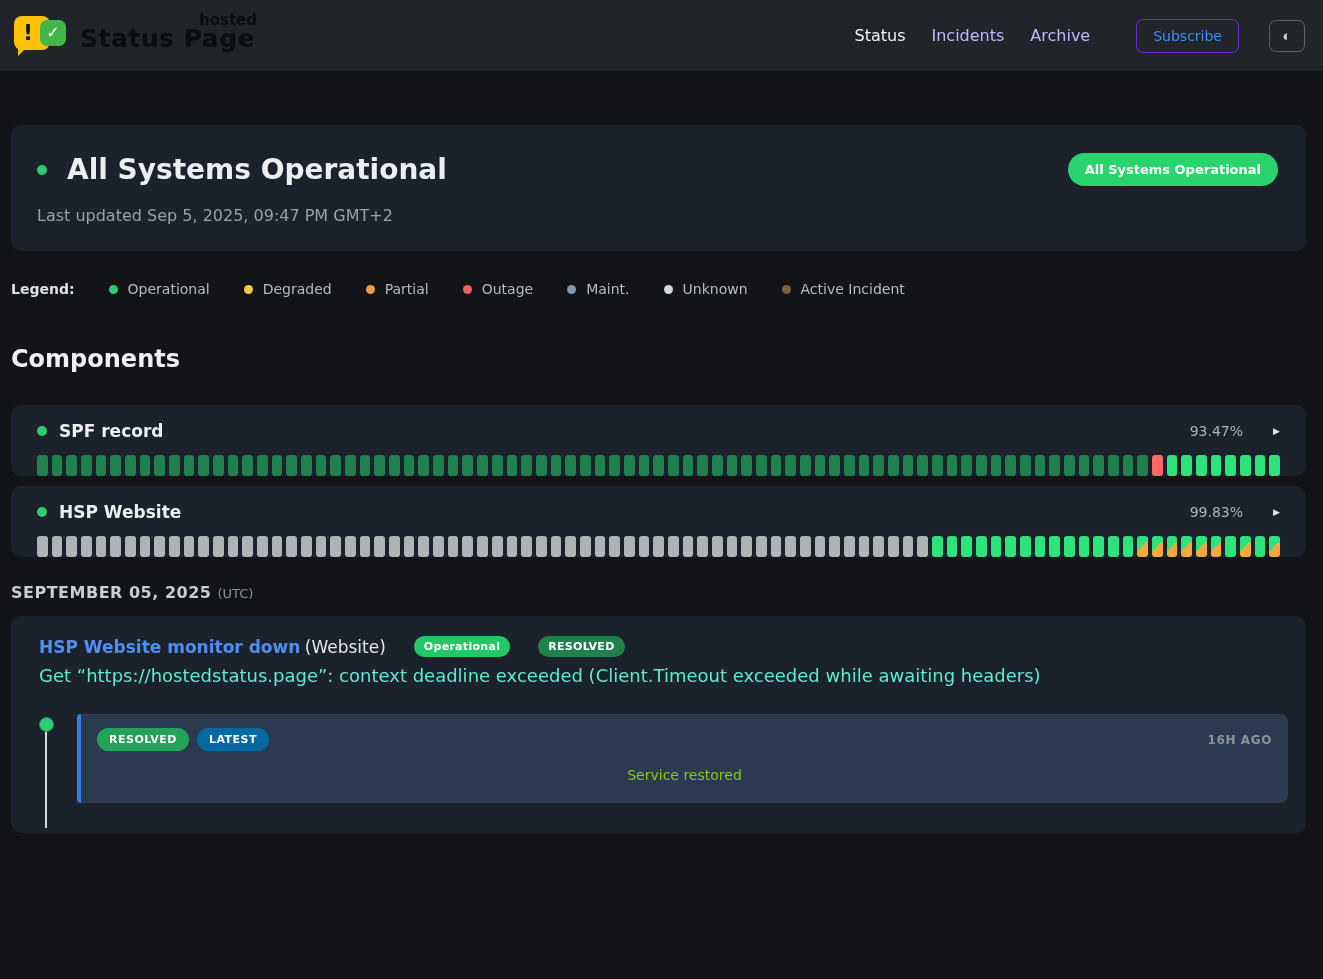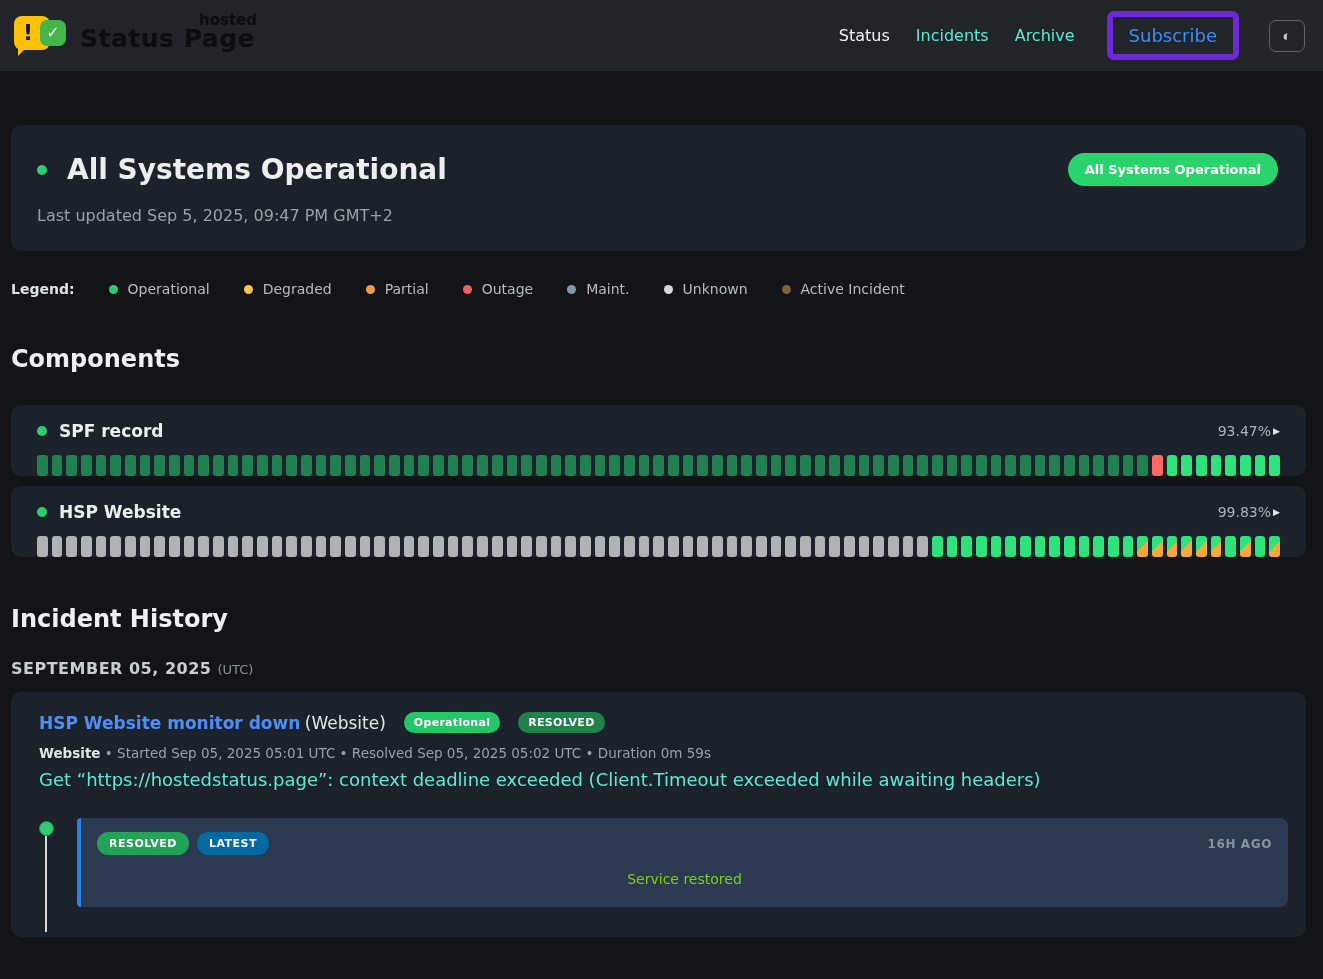--- a/index.html
+++ b/index.html
@@ -31,26 +31,26 @@
   .logo-check {
     position:absolute; left:26px; top:8px; width:26px; height:26px;
     background:#43b649; border-radius:7px;
     display:flex; align-items:center; justify-content:center;
     color:#fff; font-weight:700; font-size:16px;
   }
   .brand-text { position:relative; padding-top:6px; }
   .brand-name { font-size:25px; font-weight:700; color:#0b0e10; letter-spacing:0.5px; }
   .brand-sup { position:absolute; top:-7px; right:-2px; font-size:15px; color:#0b0e10; font-weight:700; }
   .nav { display:flex; align-items:center; gap:26px; }
-  .nav a { text-decoration:none; font-size:16px; color:#5eead4; cursor:pointer; }
+  .nav a { text-decoration:none; font-size:16px; color:#c4b5fd; cursor:pointer; }
   .nav a.active { color:#f2f4f6; }
   .btn-subscribe {
-    border:6px solid #6d28d9; color:#3c8df5; background:transparent;
-    font-size:18px; padding:8px 16px; border-radius:7px; cursor:pointer;
-    font-family:inherit; margin-left:6px;
+    border:1px solid #6d28d9; color:#3c8df5; background:transparent;
+    font-size:14px; padding:8px 16px; border-radius:7px; cursor:pointer;
+    font-family:inherit; margin-left:20px;
   }
   .btn-theme {
     border:1px solid #5b6268; background:transparent; color:#c7ccd1;
     width:36px; height:32px; border-radius:7px; font-size:15px; cursor:pointer;
     display:flex; align-items:center; justify-content:center; margin-left:4px;
   }
   
   .page { padding:0 17px 12px 11px; }
   .card {
     background:#1c222b; border-radius:10px;
@@ -70,35 +70,35 @@
   .legend-label { font-weight:700; font-size:14px; color:#dfe3e6; }
   .legend-item { display:flex; align-items:center; gap:10px; color:#b6bcc2; font-size:14px; }
   .legend-item .dot { width:9px; height:9px; }
   
   .section-heading { font-size:24px; font-weight:600; color:#eef0f2; margin:48px 0 0 0; }
   .component-card { margin-top:32px; padding:16px 26px 0 26px; }
   .component-card + .component-card { margin-top:10px; }
   .comp-head { display:flex; align-items:center; justify-content:space-between; }
   .comp-name-wrap { display:flex; align-items:center; gap:12px; }
   .comp-name { font-size:17px; font-weight:600; color:#eceef0; }
-  .comp-right { display:flex; align-items:center; gap:2px; }
+  .comp-right { display:flex; align-items:center; gap:30px; }
   .comp-uptime { color:#aeb4ba; font-size:14px; }
   .comp-arrow { color:#e4e7ea; font-size:9px; cursor:pointer; }
   .bars { display:flex; gap:4px; margin-top:14px; }
   .bar { flex:1; height:21px; border-radius:3px; }
   .bar-op      { background:#2ee27c; }
   .bar-op_dim  { background:#20804f; }
   .bar-outage  { background:#ff6865; }
   .bar-unknown { background:#b0b3b6; }
   .bar-partial { background:linear-gradient(135deg,#2ee27c 50%,#f5a93c 50%); }
   
   .date-heading { margin-top:26px; font-size:16px; font-weight:700; color:#c9ced3; letter-spacing:0.5px; }
   .date-suffix { font-weight:400; color:#8b9299; font-size:13px; letter-spacing:0; }
   .incident-card { margin-top:14px; padding:20px 18px 30px 18px; }
-  .inc-title-row { display:flex; align-items:center; gap:18px; padding-left:10px; }
+  .inc-title-row { display:flex; align-items:center; gap:28px; padding-left:10px; }
   .inc-title a { color:#4d8ef7; font-size:17px; font-weight:700; text-decoration:none; cursor:pointer; }
   .inc-title .suffix { color:#e3e6e9; font-weight:400; font-size:17px; }
   .mini-badge {
     font-size:11px; font-weight:700; color:#fff; border-radius:999px;
     padding:4px 10px; letter-spacing:0.3px; white-space:nowrap;
   }
   .mb-green { background:#24c768; }
   .mb-darkgreen { background:#21814d; }
   .inc-meta { margin-top:12px; padding-left:10px; color:#9aa1a8; font-size:13.5px; }
   .inc-meta .svc { color:#e3e6e9; font-weight:700; }
@@ -392,38 +392,33 @@
         <div class="bar bar-partial"></div>
         <div class="bar bar-partial"></div>
         <div class="bar bar-partial"></div>
         <div class="bar bar-op"></div>
         <div class="bar bar-partial"></div>
         <div class="bar bar-op"></div>
         <div class="bar bar-partial"></div>
       </div>
   </div>
 
-  <h2 class="section-heading">Incident History</h2>
   <div class="date-heading">
     <span>SEPTEMBER 05, 2025</span>
     <span class="date-suffix">(UTC)</span>
   </div>
 
   <div class="card incident-card">
     <div class="inc-title-row">
       <span class="inc-title">
         <a>HSP Website monitor down</a>
         <span class="suffix"> <span>(Website)</span></span>
       </span>
       <span class="mini-badge mb-green">Operational</span>
       <span class="mini-badge mb-darkgreen">RESOLVED</span>
-    </div>
-    <div class="inc-meta">
-      <span class="svc">Website</span>
-      <span>• Started Sep 05, 2025 05:01 UTC • Resolved Sep 05, 2025 05:02 UTC • Duration 0m 59s</span>
     </div>
     <div class="inc-desc">Get “https://hostedstatus.page”: context deadline exceeded (Client.Timeout exceeded while awaiting headers)</div>
 
     <div class="timeline">
       <div class="tl-line"></div>
 
       <div class="tl-row">
         <div class="tl-dot-col">
           <div class="tl-dot green"></div>
         </div>

